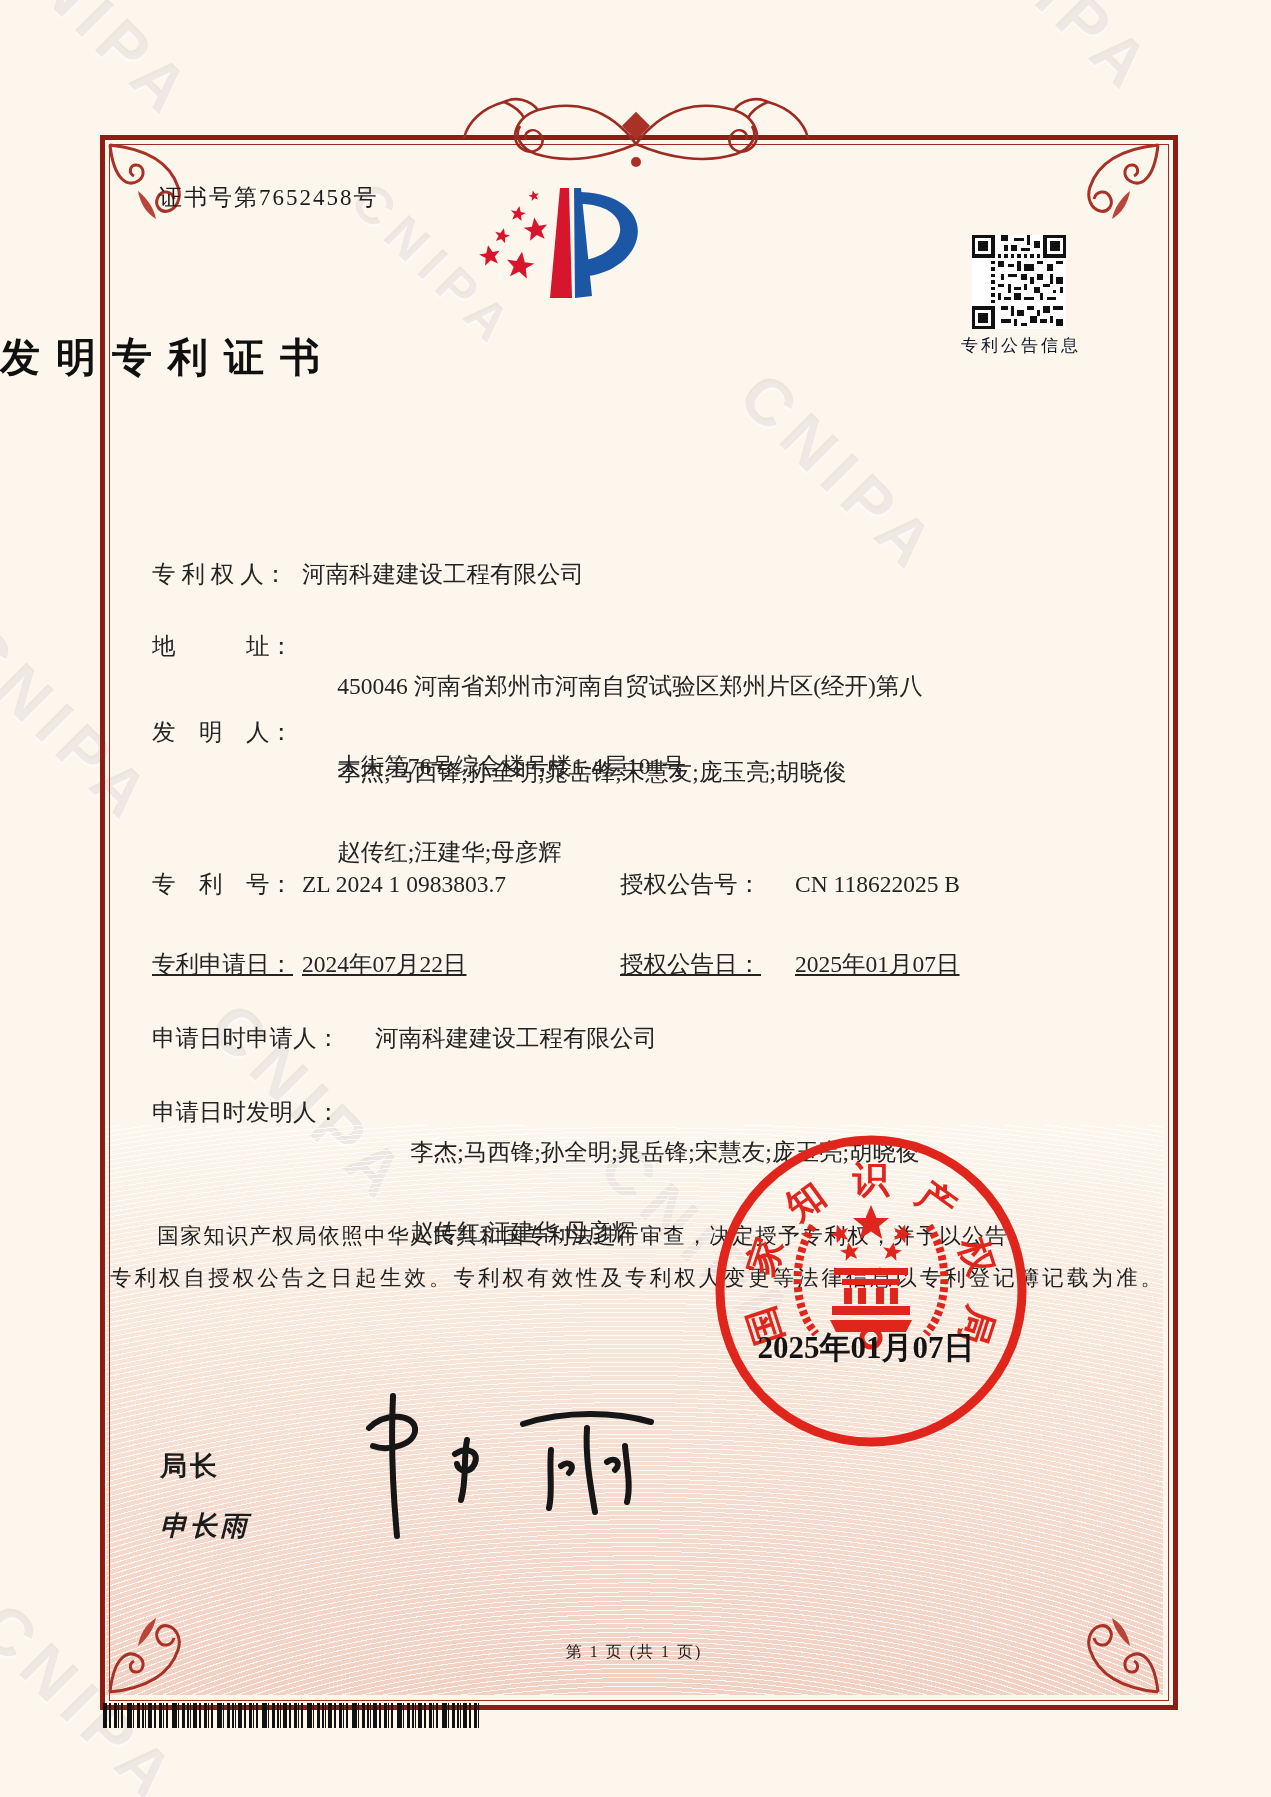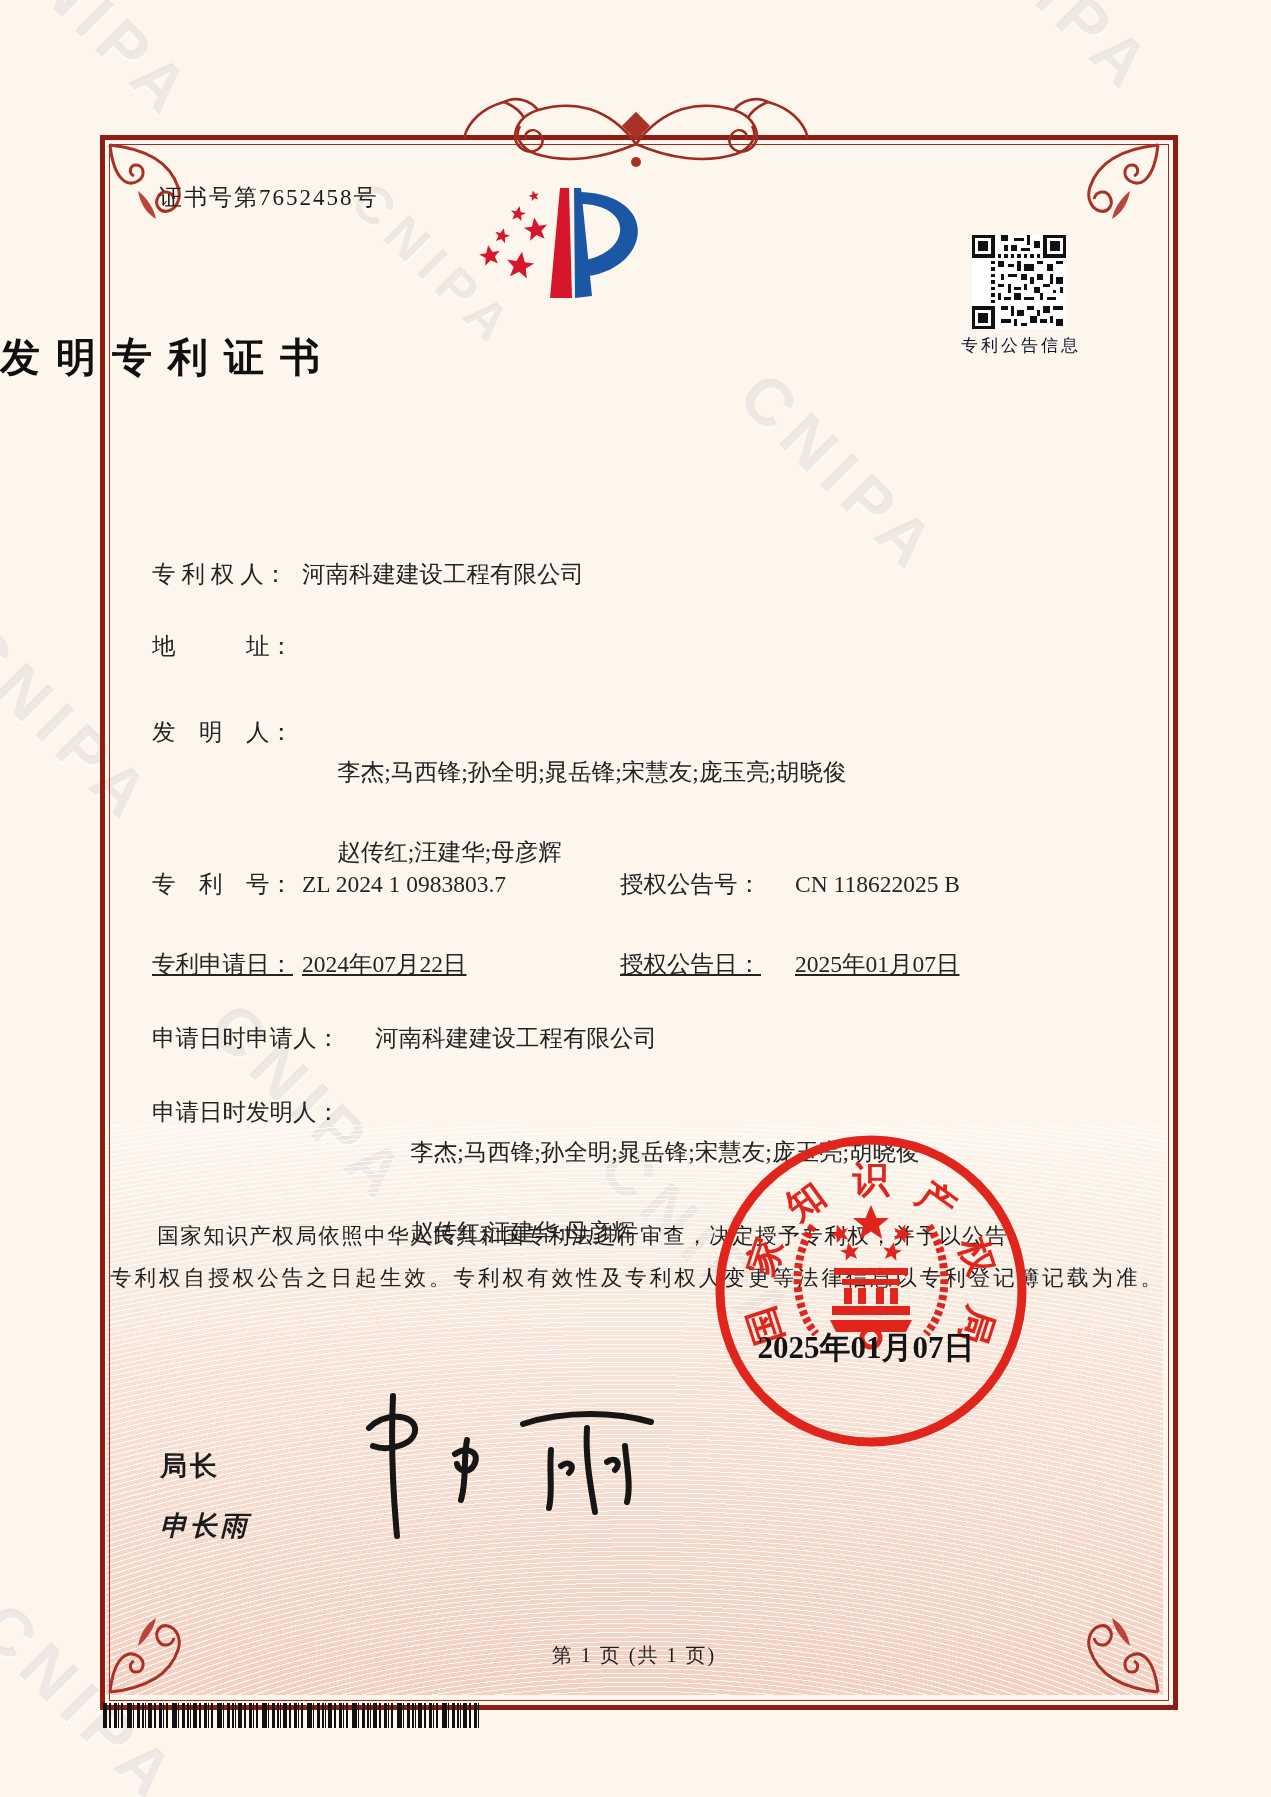--- a/index.html
+++ b/index.html
@@ -40,21 +40,21 @@
   .legal .l2{text-align:justify;text-align-last:justify;line-height:42px;}
   
   .sig-title{position:absolute;left:160px;top:1448px;font-size:27px;font-weight:600;
              font-family:Liberation Mono, monospace;color:#1c1c1c;letter-spacing:3px;}
   .sig-name{position:absolute;left:160px;top:1508px;font-size:27px;font-weight:600;
             font-family:"Liberation Sans","DejaVu Sans",sans-serif;color:#1c1c1c;letter-spacing:3px;font-style:italic;}
   .sig-script{position:absolute;left:355px;top:1388px;}
   
   .seal{position:absolute;left:710px;top:1130px;}
   
-  .pageinfo{position:absolute;left:100px;top:1642px;width:1068px;text-align:center;font-size:20px;
+  .pageinfo{position:absolute;left:100px;top:1642px;width:1068px;text-align:center;font-size:16px;
             letter-spacing:2px;color:#1d1d1d;}
   .barcode{position:absolute;left:103px;top:1703px;}
   
   .orn{position:absolute;pointer-events:none;}
 </style>
 </head>
 <body>
 
 <div id="page">
 
@@ -219,20 +219,24 @@
   <div class="title">发明专利证书</div>
 
 
   <div class="row r-patentee">
     <span class="lbl">专 利 权 人：</span>
     <span class="val">河南科建建设工程有限公司</span>
   </div>
 
   <div class="row r-address">
     <span class="lbl">地　　　址：</span>
+    <span class="val">
+      <span>450046 河南省郑州市河南自贸试验区郑州片区(经开)第八</span><br>
+      <span>大街第76号综合楼号楼1-4层101号</span>
+    </span>
   </div>
 
   <div class="row r-inventors">
     <span class="lbl">发　明　人：</span>
     <span class="val">
       <span>李杰;马西锋;孙全明;晁岳锋;宋慧友;庞玉亮;胡晓俊</span><br>
       <span>赵传红;汪建华;母彦辉</span>
     </span>
   </div>
 

